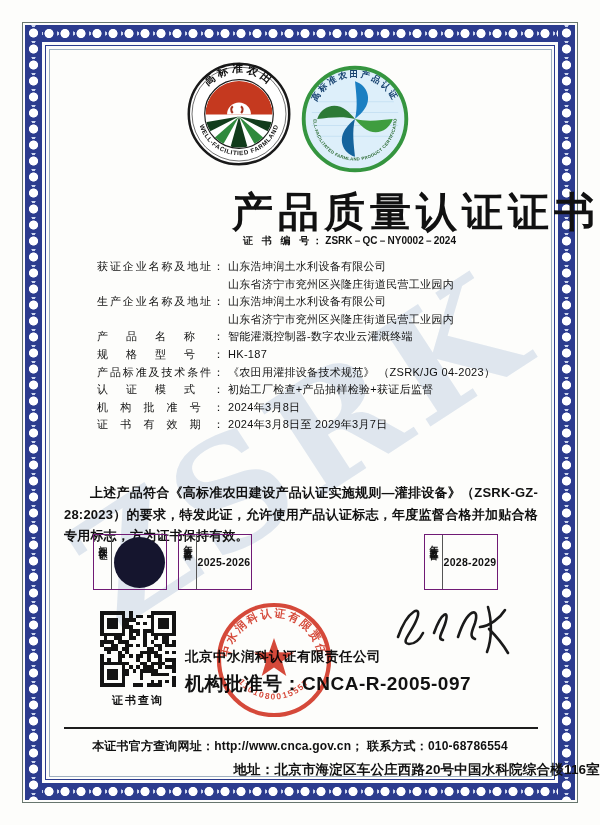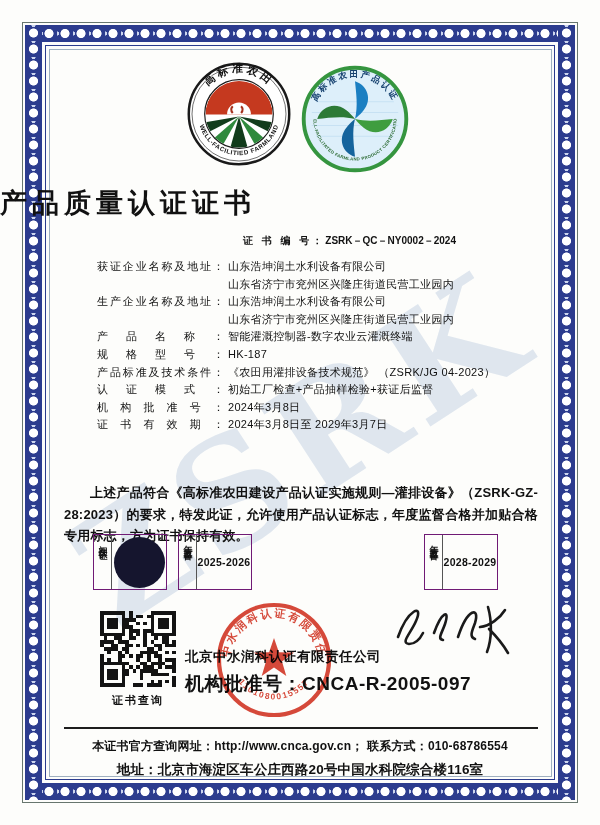--- a/index.html
+++ b/index.html
@@ -22,21 +22,21 @@
   .frame-inner2{position:absolute;inset:48.5px;border:0.6px solid #9fb0c0;z-index:1;}
   
   .watermark{position:absolute;left:50%;top:448px;transform:translate(-50%,-50%) rotate(-33deg);
      font-family:"DejaVu Serif","Liberation Serif",serif;font-weight:bold;font-size:150px;
      letter-spacing:8px;color:#c7d4e4;opacity:.55;z-index:0;white-space:nowrap;}
   
   .logo{position:absolute;z-index:2;}
   .logo-left{left:187px;top:62px;width:104px;height:104px;}
   .logo-right{left:301px;top:65px;width:108px;height:108px;}
   
-  .title{position:absolute;top:185px;left:0;width:100%;text-align:left;font-size:27px;
+  .title{position:absolute;top:185px;left:0;width:100%;text-align:right;font-size:41px;
      font-weight:bold;letter-spacing:5px;z-index:2;}
   .certno{position:absolute;top:234px;left:243px;font-size:10px;font-weight:bold;z-index:2;white-space:nowrap;}
   .certno .cl{letter-spacing:3px;}
   
   .fields{position:absolute;left:97px;top:258px;z-index:2;}
   .frow{height:17.6px;line-height:17.6px;font-size:11px;font-weight:400;white-space:nowrap;}
   .flabel{display:inline-block;width:127px;text-align:justify;text-align-last:justify;vertical-align:top;}
   .fvalue{margin-left:4px;letter-spacing:0.3px;}
   
   .statement{position:absolute;left:64px;right:62px;top:482px;font-size:13px;font-weight:600;
@@ -54,21 +54,21 @@
   .qm{background:#131313;}
   .qr-caption{position:absolute;left:98px;top:693px;width:80px;text-align:center;font-size:11px;
       font-weight:bold;letter-spacing:2px;z-index:2;}
   .issuer-company{position:absolute;left:185px;top:648px;font-size:13.5px;font-weight:600;z-index:2;letter-spacing:0.5px;}
   .issuer-approval{position:absolute;left:185px;top:671px;font-size:19px;font-weight:600;z-index:2;letter-spacing:0.5px;}
   .stamp{position:absolute;left:214px;top:600px;width:120px;height:120px;z-index:3;mix-blend-mode:multiply;opacity:.88;}
   .signature{position:absolute;left:382px;top:596px;width:140px;height:72px;z-index:2;}
   .sig-label{position:absolute;left:368px;top:679px;width:172px;text-align:center;font-size:13px;font-weight:600;z-index:2;}
   .sep-line{position:absolute;left:64px;right:62px;top:727px;border-top:2px solid #1d1d1d;z-index:2;}
   .footer-line1{position:absolute;left:0;top:738px;width:100%;text-align:center;font-size:12px;font-weight:bold;z-index:2;letter-spacing:0.2px;}
-  .footer-line2{position:absolute;left:0;top:761px;width:100%;text-align:center;font-size:13.5px;font-weight:bold;z-index:2;letter-spacing:0.2px;}
+  .footer-line2{position:absolute;left:0;top:761px;width:100%;text-align:right;font-size:13.5px;font-weight:bold;z-index:2;letter-spacing:0.2px;}
 </style>
 </head>
 <body>
 
 <div class="page">
 
   <div class="frame-outer"></div>
   <div class="band band-top"></div>
   <div class="band band-bottom"></div>
   <div class="band band-left"></div>

